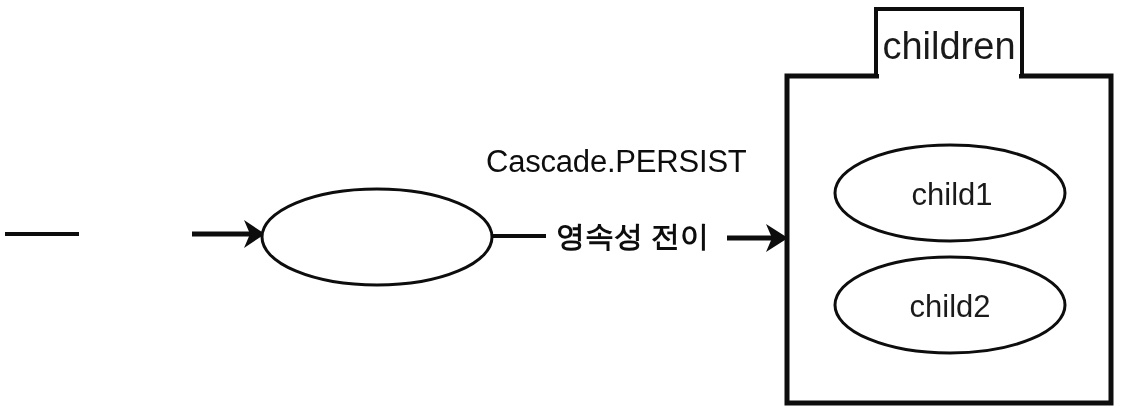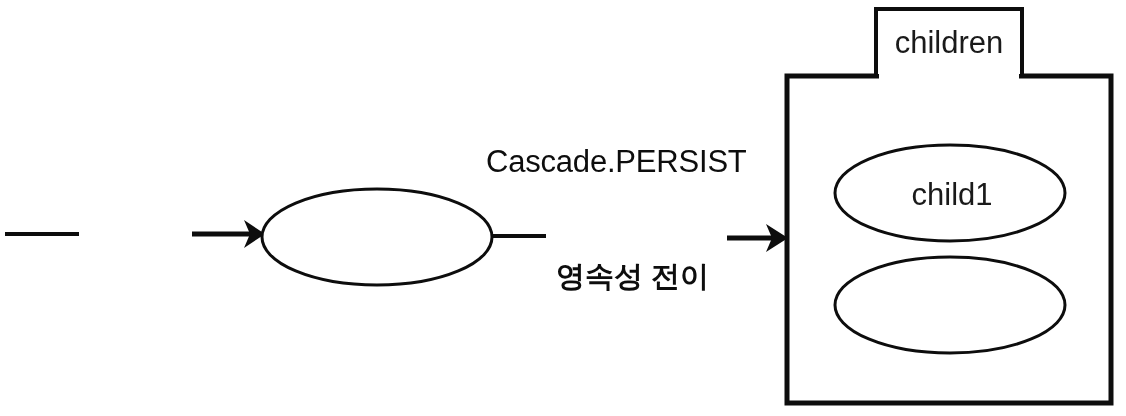--- a/index.html
+++ b/index.html
@@ -42,21 +42,20 @@
     position: absolute;
     color: #0d0d0d;
     white-space: nowrap;
     line-height: 1;
   }
   .lbl-plain {
     font-weight: 400;
   }
   .lbl-bold {
     font-weight: 700;
-    margin-top: 40px;
   }
   .node-text {
     position: absolute;
     color: #1a1a1a;
     white-space: nowrap;
     text-align: center;
     line-height: 1;
     font-weight: 400;
   }
 </style>
@@ -99,18 +98,19 @@
     <ellipse class="ellipse-shape" cx="950" cy="193" rx="115" ry="48"></ellipse>
     <ellipse class="ellipse-shape" cx="950" cy="305" rx="115" ry="48"></ellipse>
   </svg>
 
 
 
   <div class="lbl lbl-plain" style="left:486px; top:146px; font-size:31px; letter-spacing:-0.2px;text-align:right;">Cascade.PERSIST</div>
 
   <div class="lbl lbl-bold" style="left:556px; top:222px; font-size:29px;">영속성 전이</div>
 
-  <div class="node-text" style="left:876px; top:27px; width:146px; font-size:31px;">children</div>
+  <div class="node-text" style="left:876px; top:27px; width:146px; font-size:38px;">children</div>
 
   <div class="node-text" style="left:835px; top:179px; width:234px; font-size:31px;">child1</div>
 
+  <div class="node-text" style="left:835px; top:291px; width:230px; font-size:31px;">child2</div>
 
 </div>
 
 </body></html>

